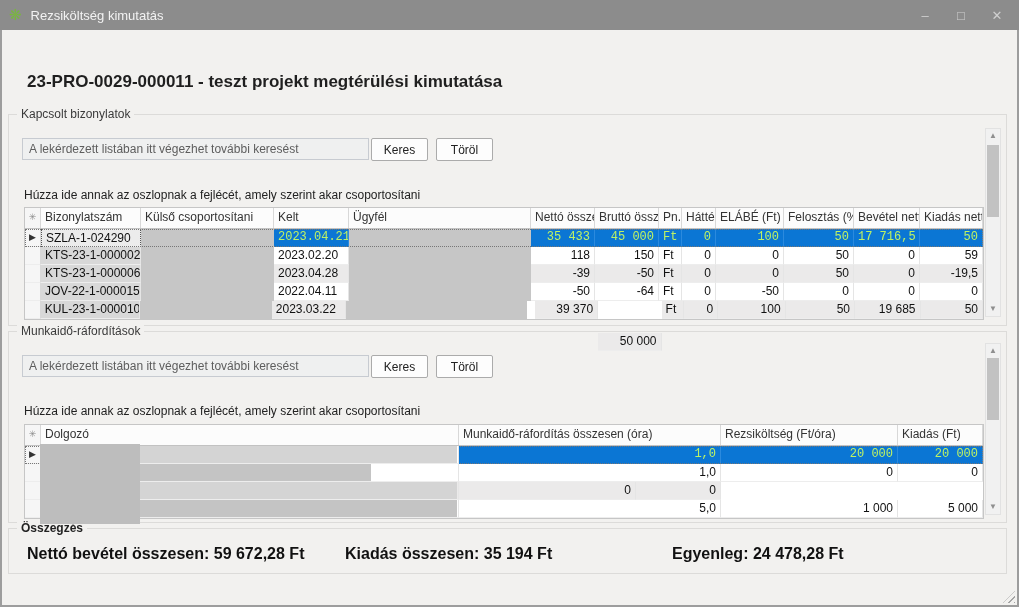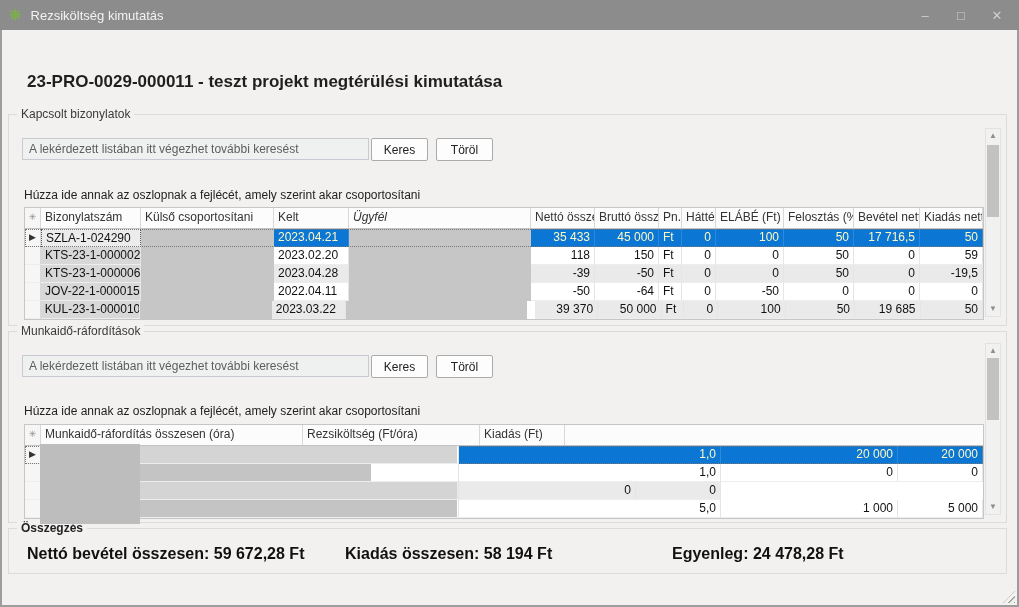--- a/index.html
+++ b/index.html
@@ -31,21 +31,21 @@
   .grid{position:absolute;width:958px;border:1px solid #c6c6c6;background:#fff;box-sizing:content-box;}
   .grid-head{display:flex;height:20px;background:#fcfcfc;border-bottom:1px solid #c2c2c2;}
   .hcell{box-sizing:border-box;height:20px;line-height:19px;font-size:12px;color:#333;padding:0 4px;border-right:1px solid #d8d8d8;overflow:hidden;white-space:nowrap;}
   .hcell.marker{padding:0;text-align:center;color:#8a8a8a;font-size:9px;background:#f6f6f6;}
   .grid-row{display:flex;height:18px;}
   .grid-row.stripe .cell{background:#ebeaea;}
   .grid-row.current{outline:1px dotted #777;outline-offset:-1px;}
   .cell{box-sizing:border-box;height:18px;line-height:17px;font-size:12px;color:#111;padding:0 4px;border-right:1px solid #e5e5e5;border-bottom:1px solid #ededed;overflow:hidden;white-space:nowrap;background:#fff;}
   .cell.marker{padding:0;text-align:center;font-size:9px;color:#333;background:#f6f6f6 !important;border-right:1px solid #d8d8d8;}
   .cell.num{text-align:right;}
-  .cell.sel{background:#0b76d4 !important;color:#fef9c3;border-right-color:#2b8ade;border-bottom-color:#0b76d4;}
+  .cell.sel{background:#0b76d4 !important;color:#bef264;border-right-color:#2b8ade;border-bottom-color:#0b76d4;font-family:Liberation Mono, monospace;}
   .cell.focus-cell{background:#ececec !important;border:1px dotted #555;}
   .cell.redact-full{background:#c6c6c6 !important;border-right-color:#c6c6c6;border-bottom-color:#c6c6c6;}
   .cell.redact-light{background:#d8d8d8 !important;}
   .cell.band{padding:0;position:relative;}
   .band-fill{position:absolute;left:0;top:0;height:100%;}
 
   .redact-block{position:absolute;background:#bdbdbd;z-index:5;}
 
   
   .scrollbar{position:absolute;width:16px;background:#f1f1f1;border:1px solid #e2e2e2;box-sizing:border-box;}
@@ -87,21 +87,21 @@
   <input class="search-input" style="left: 22px; top: 138px;" placeholder="A lekérdezett listában itt végezhet további keresést">
   <button class="btn" style="left:371px;top:138px;">Keres</button>
   <button class="btn" style="left:436px;top:138px;">Töröl</button>
   <div class="hint" style="left:24px;top:188px;">Húzza ide annak az oszlopnak a fejlécét, amely szerint akar csoportosítani</div>
   <div class="grid" id="grid1" style="left:24px;top:207px;">
       <div class="grid-head">
         <div class="hcell marker" style="width: 16px;">✳</div>
         <div class="hcell" style="width: 100px;">Bizonylatszám</div>
         <div class="hcell" style="width: 133px;">Külső csoportosítani</div>
         <div class="hcell" style="width: 75px;">Kelt</div>
-        <div class="hcell" style="width: 182px; font-style: italic;">Ügyfél</div>
+        <div class="hcell" style="width: 182px;">Ügyfél</div>
         <div class="hcell" style="width: 64px;">Nettó össze</div>
         <div class="hcell" style="width: 64px;">Bruttó össze</div>
         <div class="hcell" style="width: 23px;">Pn.</div>
         <div class="hcell" style="width: 34px;">Hátté</div>
         <div class="hcell" style="width: 68px;">ELÁBÉ (Ft)</div>
         <div class="hcell" style="width: 70px;">Felosztás (%)</div>
         <div class="hcell" style="width: 66px;">Bevétel nett</div>
         <div class="hcell" style="width: 63px;">Kiadás nettó</div>
       </div>
       <div class="grid-row current">
@@ -164,21 +164,21 @@
         <div class="cell num" style="width: 66px;">0</div>
         <div class="cell num" style="width: 63px;">0</div>
       </div>
       <div class="grid-row stripe">
         <div class="cell marker" style="width: 16px;"></div>
         <div class="cell redact-light" style="width: 100px;">KUL-23-1-000010</div>
         <div class="cell redact-full" style="width: 133px;"></div>
         <div class="cell" style="width: 75px;">2023.03.22</div>
         <div class="cell redact-full" style="width: 182px;"></div>
         <div class="cell num" style="width: 64px; margin-left: 8px;">39 370</div>
-        <div class="cell num" style="width: 64px;">50 000</div>
+        <div class="cell num" style="width: 64px; margin-top: 32px;">50 000</div>
         <div class="cell" style="width: 23px;">Ft</div>
         <div class="cell num" style="width: 34px;">0</div>
         <div class="cell num" style="width: 68px;">100</div>
         <div class="cell num" style="width: 70px;">50</div>
         <div class="cell num" style="width: 66px;">19 685</div>
         <div class="cell num" style="width: 63px;">50</div>
       </div>
     </div>
   <div class="scrollbar" style="left:985px;top:128px;height:189px;">
     <div class="sb-arrow up">▲</div>
@@ -189,20 +189,21 @@
   <div class="groupbox" style="left:8px;top:331px;width:997px;height:190px;">
     <span class="group-label">Munkaidő-ráfordítások</span>
   </div>
   <input class="search-input" style="left: 22px; top: 355px;" placeholder="A lekérdezett listában itt végezhet további keresést">
   <button class="btn" style="left:371px;top:355px;">Keres</button>
   <button class="btn" style="left:436px;top:355px;">Töröl</button>
   <div class="hint" style="left:24px;top:404px;">Húzza ide annak az oszlopnak a fejlécét, amely szerint akar csoportosítani</div>
   <div class="grid" id="grid2" style="left:24px;top:424px;">
       <div class="grid-head">
         <div class="hcell marker" style="width: 16px;">✳</div>
+        <div class="hcell" style="width: 418px;">Dolgozó</div>
         <div class="hcell" style="width: 262px;">Munkaidő-ráfordítás összesen (óra)</div>
         <div class="hcell" style="width: 177px;">Rezsiköltség (Ft/óra)</div>
         <div class="hcell" style="width: 85px;">Kiadás (Ft)</div>
       </div>
       <div class="grid-row current">
         <div class="cell marker" style="width: 16px;">▶</div>
         <div class="cell band" style="width: 418px;">
           <div class="band-fill" style="width: 416px; background: rgb(212, 212, 212);"></div>
         </div>
         <div class="cell num sel" style="width: 262px;">1,0</div>
@@ -240,18 +241,18 @@
   <div class="scrollbar" style="left:985px;top:343px;height:172px;">
     <div class="sb-arrow up">▲</div>
     <div class="sb-thumb" style="top:14px;height:62px;"></div>
     <div class="sb-arrow down">▼</div>
   </div>
 
   <div class="groupbox" style="left:8px;top:528px;width:997px;height:44px;">
     <span class="group-label bold">Összegzés</span>
   </div>
   <div class="summary-item" style="left:27px;top:545px;">Nettó bevétel összesen: 59 672,28 Ft</div>
-  <div class="summary-item" style="left:345px;top:545px;">Kiadás összesen: 58 194 Ft</div>
+  <div class="summary-item" style="left:345px;top:545px;">Kiadás összesen: 35 194 Ft</div>
   <div class="summary-item" style="left:672px;top:545px;">Egyenleg: 24 478,28 Ft</div>
 
   <div class="grip"></div>
 
 </div>
 
 </body></html>

